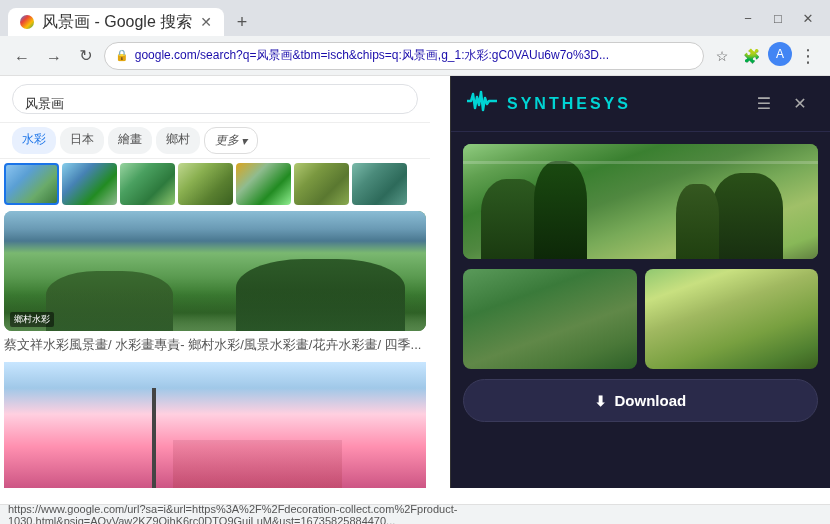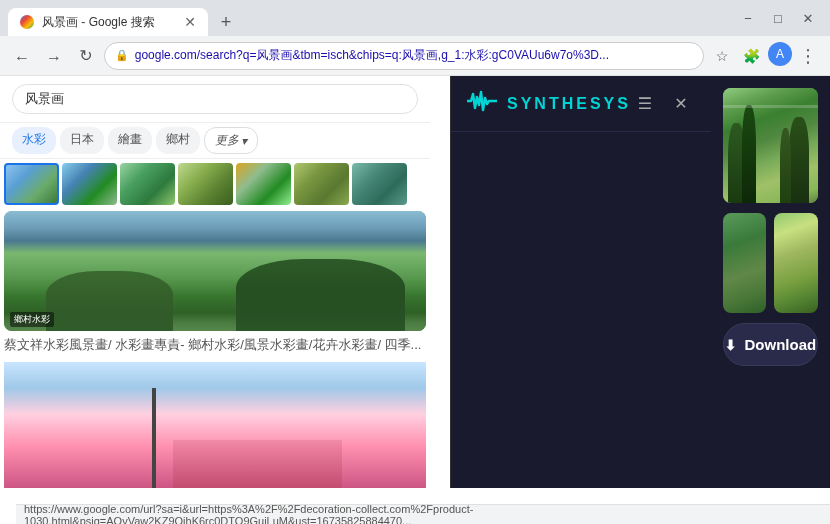--- a/index.html
+++ b/index.html
@@ -23,21 +23,21 @@
       display: flex;
       align-items: center;
       padding: 0 12px;
       border-radius: 8px 8px 0 0;
       font-size: 13px;
       color: #333;
       gap: 8px;
     }
     .tab.active { background: #fff; }
     .tab-favicon { width: 16px; height: 16px; }
-    .tab-title { flex: 1; overflow: hidden; text-overflow: ellipsis; white-space: nowrap; font-size: 12px; }
+    .tab-title { flex: 1; overflow: hidden; text-overflow: ellipsis; white-space: nowrap; font-size: 16px; }
     .tab-close { font-size: 14px; color: #666; cursor: pointer; margin-left: auto; }
     .new-tab-btn { width: 28px; height: 28px; display: flex; align-items: center; justify-content: center; font-size: 18px; color: #555; cursor: pointer; margin-left: 4px; }
 
     .nav-bar {
       background: #f1f3f4;
       height: 40px;
       display: flex;
       align-items: center;
       padding: 0 8px;
       gap: 4px;
@@ -93,21 +93,21 @@
     .google-logo span:nth-child(6) { color: #ea4335; }
     .search-box {
       flex: 1;
       height: 30px;
       border: 1px solid #dfe1e5;
       border-radius: 15px;
       padding: 0 12px;
       font-size: 13px;
       color: #333;
       display: flex;
-      align-items: center;
+      align-items: flex-end;
     }
     .filter-tabs {
       display: flex;
       padding: 4px 12px;
       gap: 4px;
       overflow-x: auto;
       border-bottom: 1px solid #eee;
     }
     .filter-tab {
       padding: 4px 10px;
@@ -158,34 +158,35 @@
       height: 20px;
       background: #f1f3f4;
       border-top: 1px solid #e0e0e0;
       display: flex;
       align-items: center;
       padding: 0 8px;
       font-size: 11px;
       color: #555;
       position: absolute;
       bottom: 0;
-      left: 16px;
+      left: 0;
       right: 0;
     }
 
     
     .synthesys-panel {
       position: absolute;
       right: 0;
       top: 0;
       width: 380px;
       height: calc(524px - 112px);
       background: #1a1a2e;
       border-left: 1px solid #333;
       display: flex;
+      flex-direction: column;
     }
     .syn-header {
       height: 56px;
       background: #1a1a2e;
       display: flex;
       align-items: center;
       padding: 0 16px;
       border-bottom: 1px solid #2a2a4a;
     }
     .syn-logo {

